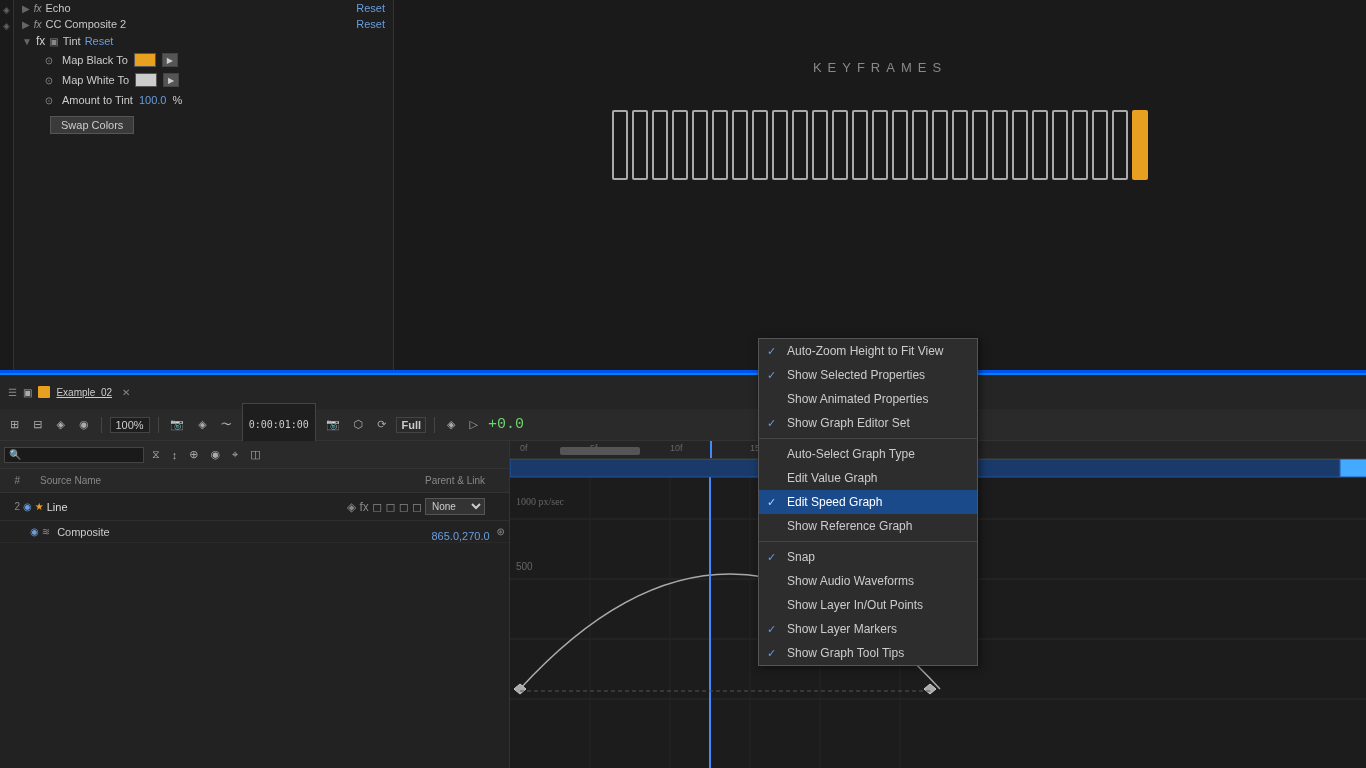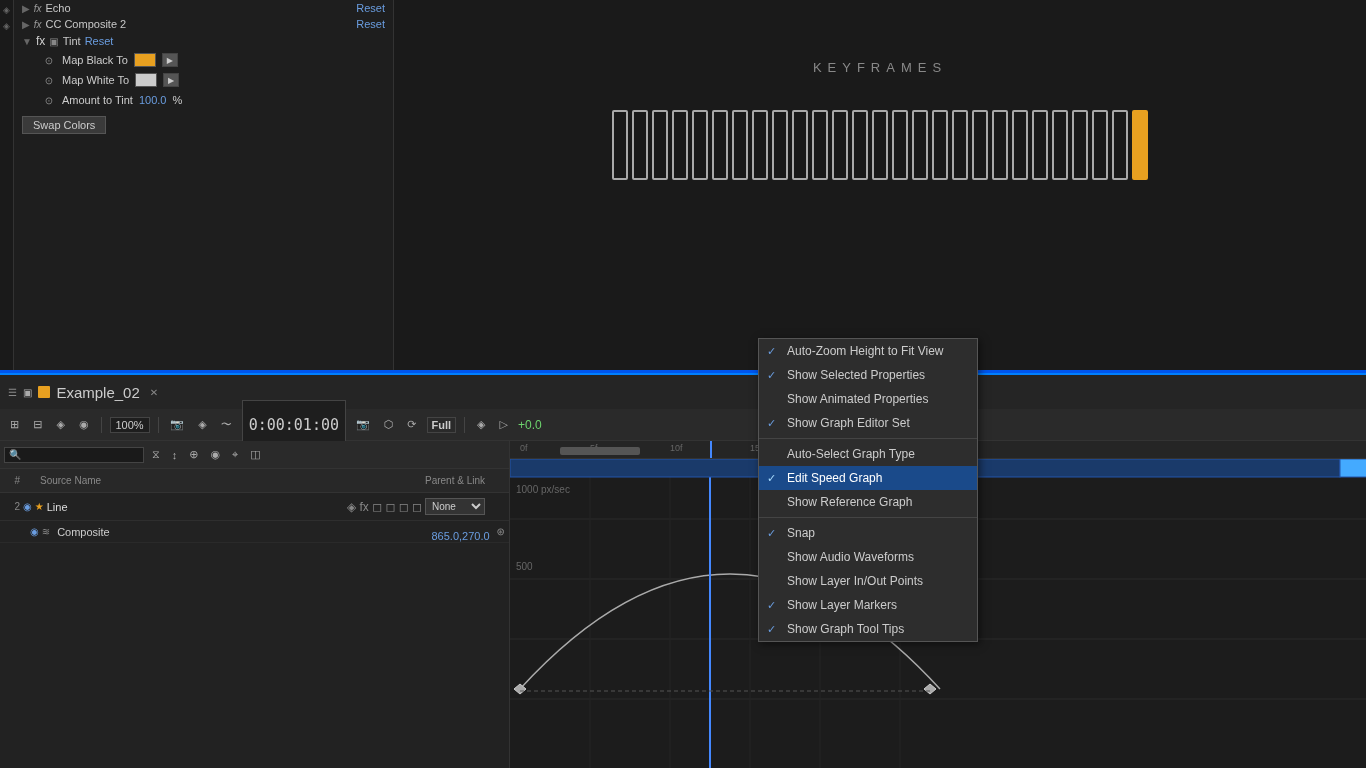--- a/index.html
+++ b/index.html
@@ -95,20 +95,21 @@
       font-size: 11px;
     }
 
     .swap-btn {
       background: #3a3a3a;
       border: 1px solid #555;
       color: #ccc;
       padding: 2px 10px;
       font-size: 11px;
       cursor: pointer;
+      margin-left: 28px;
       margin-top: 2px;
       display: inline-block;
     }
 
     .tint-header {
       display: flex;
       align-items: center;
       padding: 2px 8px;
       gap: 4px;
     }
@@ -175,22 +176,23 @@
       align-items: center;
       padding: 0 8px;
       gap: 6px;
       border-top: 2px solid #0080ff;
     }
 
     .timeline-title {
       display: flex;
       align-items: center;
       gap: 6px;
-      font-size: 15px;
+      font-size: 10px;
       color: #ccc;
+      text-decoration: underline;
     }
 
     .comp-color {
       width: 12px;
       height: 12px;
       background: #e8a020;
       border-radius: 1px;
     }
 
     
@@ -228,38 +230,38 @@
       font-size: 11px;
       color: #ccc;
       min-width: 40px;
       text-align: center;
     }
 
     .timecode {
       background: #1e1e1e;
       border: 1px solid #444;
       padding: 15px 6px;
-      font-size: 15px;
+      font-size: 10px;
       color: #ccc;
       font-family: monospace;
     }
 
     .quality-select {
       background: #2a2a2a;
       border: 1px solid #444;
       color: #ccc;
       font-size: 11px;
       padding: 1px 4px;
       font-weight: bold;
     }
 
     .plus-value {
       color: #6dd36d;
-      font-size: 12px;
-      font-family: Liberation Sans, sans-serif;
+      font-size: 15px;
+      font-family: Liberation Mono, monospace;
     }
 
     
     .timeline-main {
       display: flex;
       flex: 1;
       overflow: hidden;
     }
 
     
@@ -684,21 +686,21 @@
         <rect x="0" y="0" width="830" height="18" fill="#1a3a6a" stroke="#2255aa" stroke-width="1"></rect>
 
         <rect x="830" y="0" width="30" height="18" fill="#44aaff" stroke="#2255aa" stroke-width="1"></rect>
 
         <polygon points="10,225 16,230 10,235 4,230" fill="#aaaaaa" stroke="#cccccc" stroke-width="1"></polygon>
         <polygon points="420,225 426,230 420,235 414,230" fill="#aaaaaa" stroke="#cccccc" stroke-width="1"></polygon>
 
         <line x1="10" y1="232" x2="420" y2="232" stroke="#555" stroke-width="1" stroke-dasharray="4,3"></line>
       </svg>
 
-      <div class="graph-label" style="top:43px;">1000 px/sec</div>
+      <div class="graph-label" style="top:55px;font-family:Liberation Serif, serif;">1000 px/sec</div>
       <div class="graph-label" style="top:120px;">500</div>
     </div>
   </div>
 </div>
 
 <div class="context-menu" style="top:338px;left:758px;">
 
   <div class="menu-item">
     <span class="menu-check">✓</span>
     <span>Auto-Zoom Height to Fit View</span>
@@ -717,20 +719,23 @@
     <span class="menu-check">✓</span>
     <span>Show Graph Editor Set</span>
   </div>
 
   <div class="menu-separator"></div>
 
   <div class="menu-item">
     <span>Auto-Select Graph Type</span>
   </div>
 
+  <div class="menu-item">
+    <span>Edit Value Graph</span>
+  </div>
 
   <div class="menu-item highlighted">
     <span class="menu-check" style="color:#aaddff;">✓</span>
     <span>Edit Speed Graph</span>
   </div>
 
   <div class="menu-item">
     <span>Show Reference Graph</span>
   </div>
 

